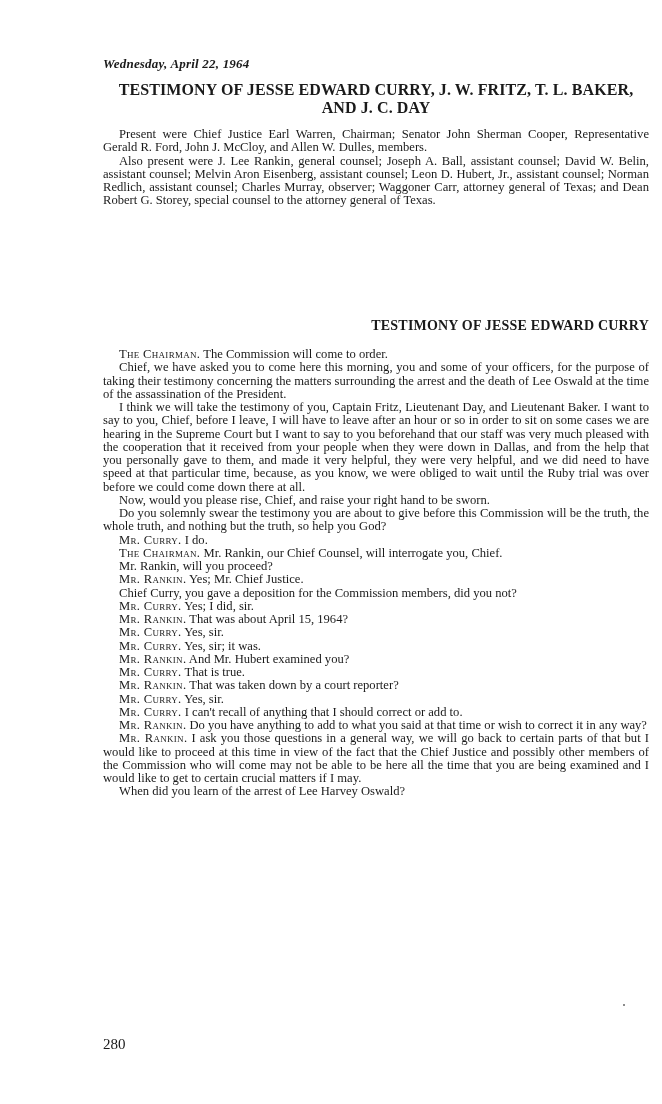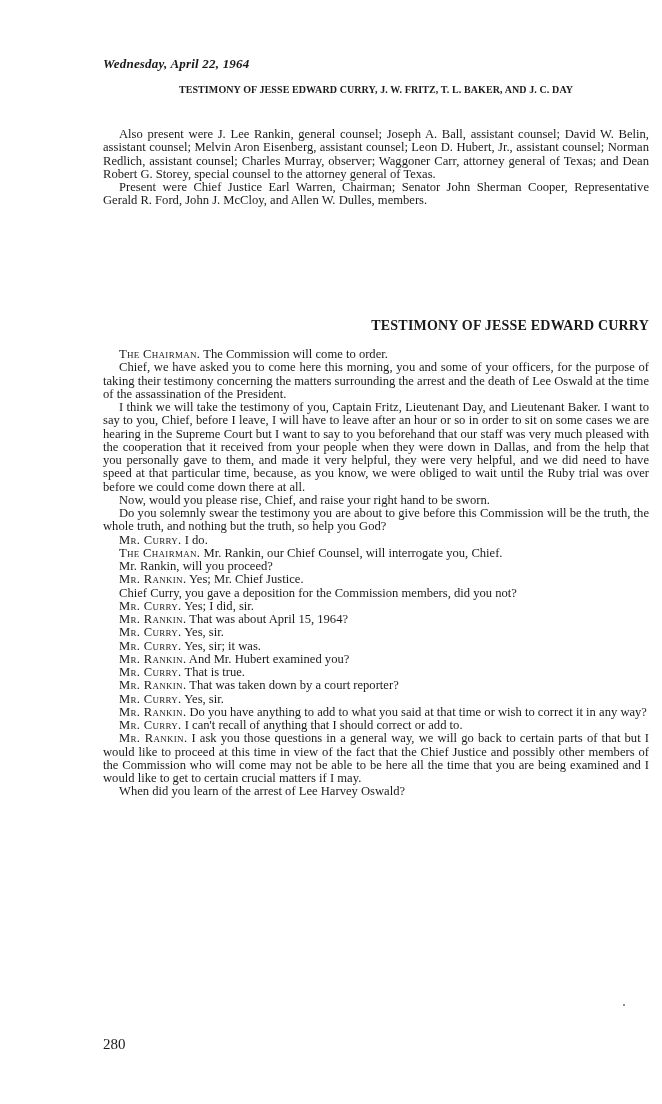--- a/index.html
+++ b/index.html
@@ -2,41 +2,41 @@
 <html><head>
 <meta charset="utf-8">
 <style>
   html, body { margin: 0; padding: 0; background: #ffffff; }
   body { width: 662px; height: 1104px; position: relative; overflow: hidden;
          font-family: "Liberation Serif", "DejaVu Serif", serif; color: #1a1a1a; }
   .page { position: absolute; left: 103px; top: 0; width: 546px; }
   .dateline { position: absolute; top: 56px; left: 0; width: 546px; 
               font-style: italic; font-weight: bold; font-size: 13px; letter-spacing: 0.2px; }
   .title { position: absolute; top: 81px; left: 0; width: 546px; text-align: center;
-           font-weight: bold; font-size: 10px; line-height: 18px; letter-spacing: 0.1px; }
+           font-weight: bold; font-size: 16px; line-height: 18px; letter-spacing: 0.1px; }
   .intro { position: absolute; top: 128px; left: 0; width: 546px; }
   .subtitle { position: absolute; top: 318px; left: 0; width: 546px; text-align: right;
               font-weight: bold; font-size: 14px; letter-spacing: 0.2px; }
   .body { position: absolute; top: 348px; left: 0; width: 546px; }
   p { margin: 0; font-size: 12.6px; line-height: 13.25px; text-align: justify;
       text-indent: 16px; hyphens: manual; }
   .sc { font-variant: small-caps; letter-spacing: 0.3px; margin-top: 44px; }
   .folio { position: absolute; top: 1036px; left: 0; font-size: 15px; font-weight: normal; }
   .stray-mark { position: absolute; top: 1004px; left: 520px; width: 2px; height: 2px; background:#666; border-radius:1px; }
 </style>
 </head>
 <body>
 
 <div class="page">
   <div class="dateline">Wednesday, April 22, 1964</div>
   <div class="title">TESTIMONY OF JESSE EDWARD CURRY, J. W. FRITZ, T. L. BAKER, AND J. C. DAY</div>
 
   <div class="intro">
+    <p>Present were Chief Justice Earl Warren, Chairman; Senator John Sherman Cooper, Representative Gerald R. Ford, John J. McCloy, and Allen W. Dulles, members.</p>
     <p>Also present were J. Lee Rankin, general counsel; Joseph A. Ball, assistant counsel; David W. Belin, assistant counsel; Melvin Aron Eisenberg, assistant counsel; Leon D. Hubert, Jr., assistant counsel; Norman Redlich, assistant counsel; Charles Murray, observer; Waggoner Carr, attorney general of Texas; and Dean Robert G. Storey, special counsel to the attorney general of Texas.</p>
-    <p>Present were Chief Justice Earl Warren, Chairman; Senator John Sherman Cooper, Representative Gerald R. Ford, John J. McCloy, and Allen W. Dulles, members.</p>
   </div>
 
   <div class="subtitle">TESTIMONY OF JESSE EDWARD CURRY</div>
 
   <div class="body" id="testimony">
       <p><span class="sc">The Chairman.</span><span> The Commission will come to order.</span></p>
       <p><span>Chief, we have asked you to come here this morning, you and some of your officers, for the purpose of taking their testimony concerning the matters surrounding the arrest and the death of Lee Oswald at the time of the assassination of the President.</span></p>
       <p><span>I think we will take the testimony of you, Captain Fritz, Lieutenant Day, and Lieutenant Baker.  I want to say to you, Chief, before I leave, I will have to leave after an hour or so in order to sit on some cases we are hearing in the Supreme Court but I want to say to you beforehand that our staff was very much pleased with the cooperation that it received from your people when they were down in Dallas, and from the help that you personally gave to them, and made it very helpful, they were very helpful, and we did need to have speed at that particular time, because, as you know, we were obliged to wait until the Ruby trial was over before we could come down there at all.</span></p>
       <p><span>Now, would you please rise, Chief, and raise your right hand to be sworn.</span></p>
       <p><span>Do you solemnly swear the testimony you are about to give before this Commission will be the truth, the whole truth, and nothing but the truth, so help you God?</span></p>
@@ -46,21 +46,21 @@
       <p><span class="sc">Mr. Rankin.</span><span> Yes; Mr. Chief Justice.</span></p>
       <p><span>Chief Curry, you gave a deposition for the Commission members, did you not?</span></p>
       <p><span class="sc">Mr. Curry.</span><span> Yes; I did, sir.</span></p>
       <p><span class="sc">Mr. Rankin.</span><span> That was about April 15, 1964?</span></p>
       <p><span class="sc">Mr. Curry.</span><span> Yes, sir.</span></p>
       <p><span class="sc">Mr. Curry.</span><span> Yes, sir; it was.</span></p>
       <p><span class="sc">Mr. Rankin.</span><span> And Mr. Hubert examined you?</span></p>
       <p><span class="sc">Mr. Curry.</span><span> That is true.</span></p>
       <p><span class="sc">Mr. Rankin.</span><span> That was taken down by a court reporter?</span></p>
       <p><span class="sc">Mr. Curry.</span><span> Yes, sir.</span></p>
+      <p><span class="sc">Mr. Curry.</span><span> I can't recall of anything that I should correct or add to.</span></p>
       <p><span class="sc">Mr. Rankin.</span><span> Do you have anything to add to what you said at that time or wish to correct it in any way?</span></p>
-      <p><span class="sc">Mr. Curry.</span><span> I can't recall of anything that I should correct or add to.</span></p>
       <p><span class="sc">Mr. Rankin.</span><span> I ask you those questions in a general way, we will go back to certain parts of that but I would like to proceed at this time in view of the fact that the Chief Justice and possibly other members of the Commission who will come may not be able to be here all the time that you are being examined and I would like to get to certain crucial matters if I may.</span></p>
       <p><span>When did you learn of the arrest of Lee Harvey Oswald?</span></p>
     </div>
 
   <div class="stray-mark"></div>
   <div class="folio">280</div>
 </div>
 
 </body></html>

